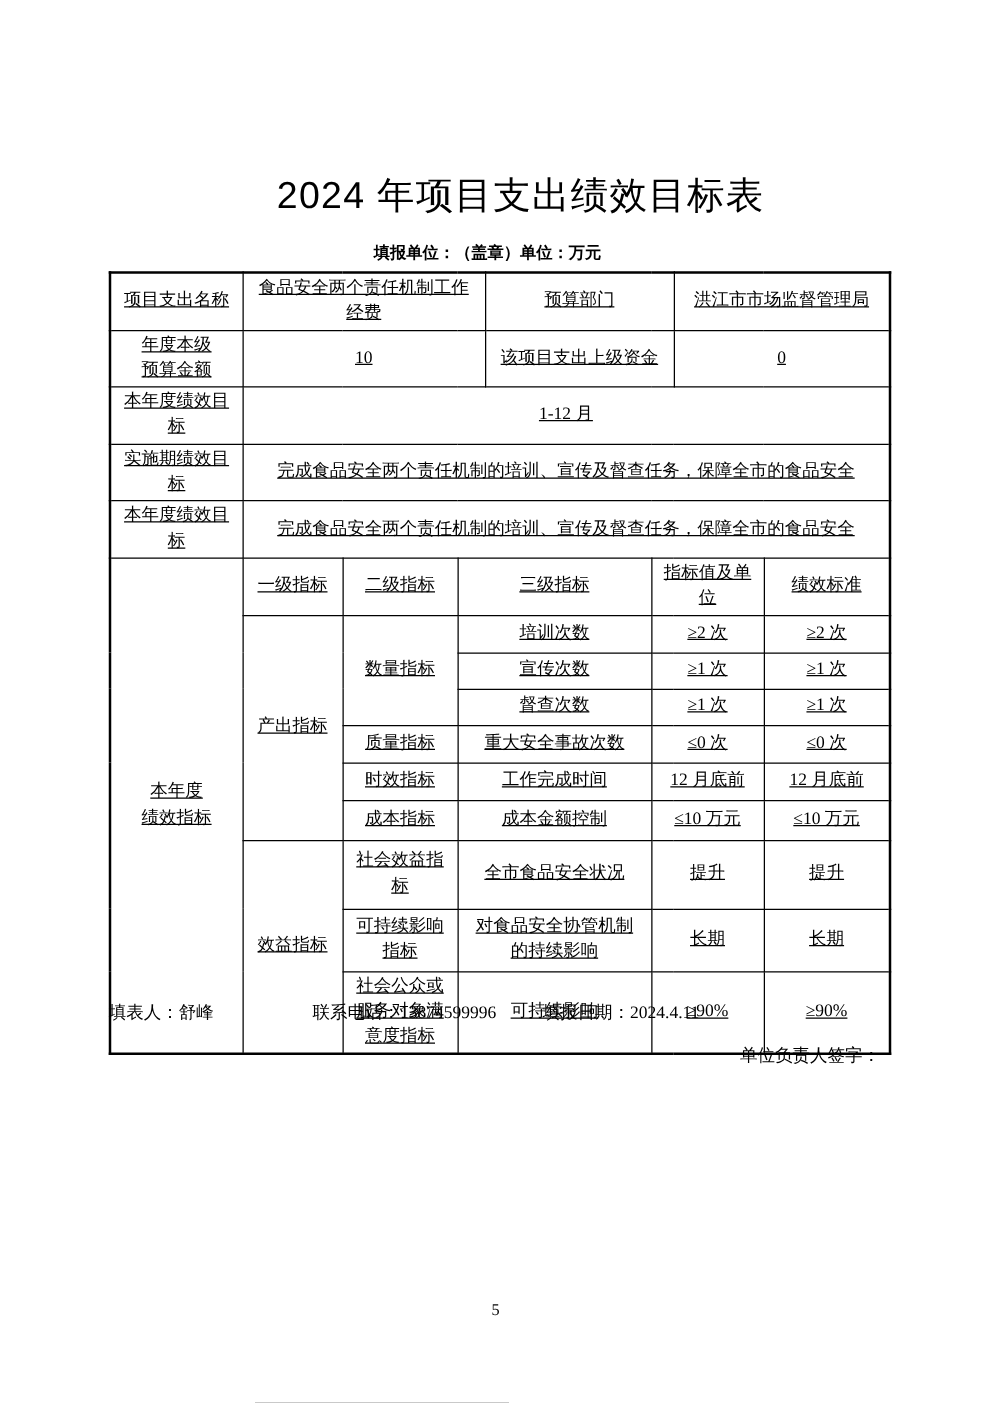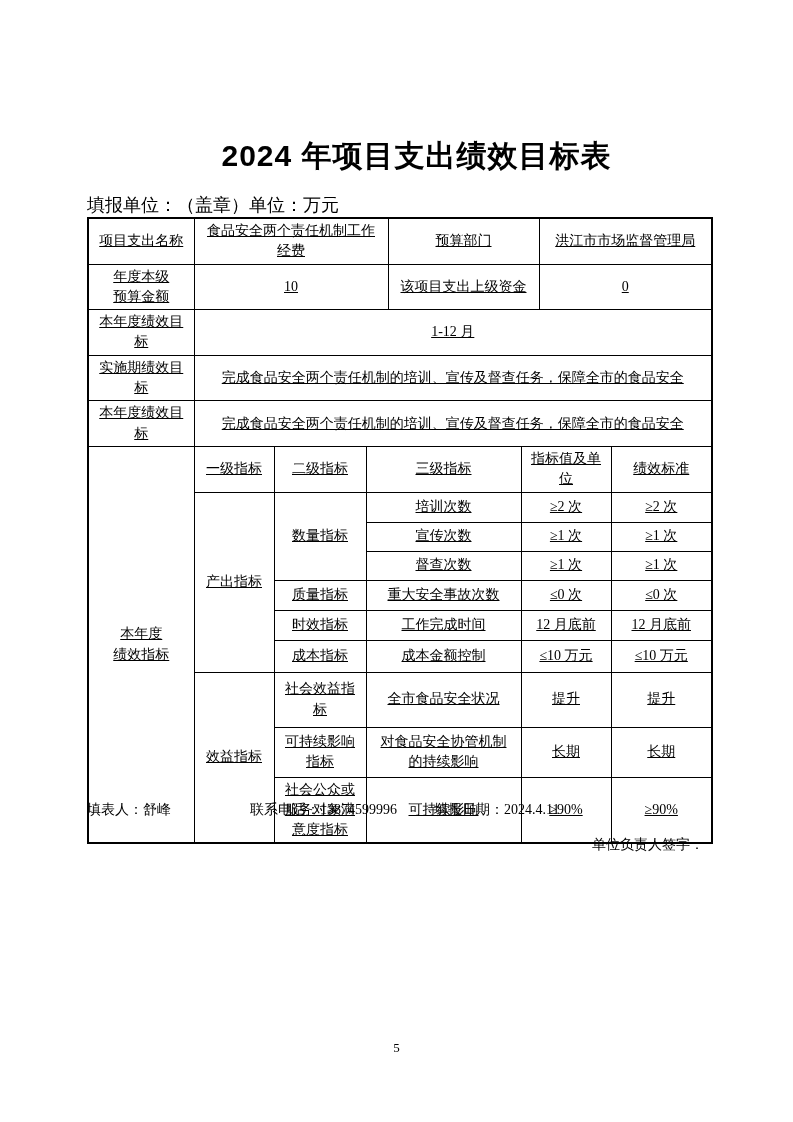--- a/index.html
+++ b/index.html
@@ -15,33 +15,33 @@
     overflow: hidden;
   }
   .doc-title {
     position: absolute;
     top: 136px;
     left: 0;
     width: 100%;
     text-align: center;
     font-family: "Liberation Sans", "DejaVu Sans", sans-serif;
     font-size: 30px;
-    font-weight: bold;
+    font-weight: normal;
     letter-spacing: 1px;
     padding-left: 40px;
   }
   .subhead {
     position: absolute;
     top: 193px;
     left: 87px;
     width: 624px;
     display: flex;
-    justify-content: flex-start;
-    font-size: 18px;
-    font-weight: normal;
+    justify-content: center;
+    font-size: 13px;
+    font-weight: bold;
   }
   .subhead .unit-label { padding-right: 18px; }
   table.main {
     position: absolute;
     top: 217px;
     left: 87px;
     width: 624px;
     border-collapse: collapse;
     table-layout: fixed;
     border: 2px solid #000;

